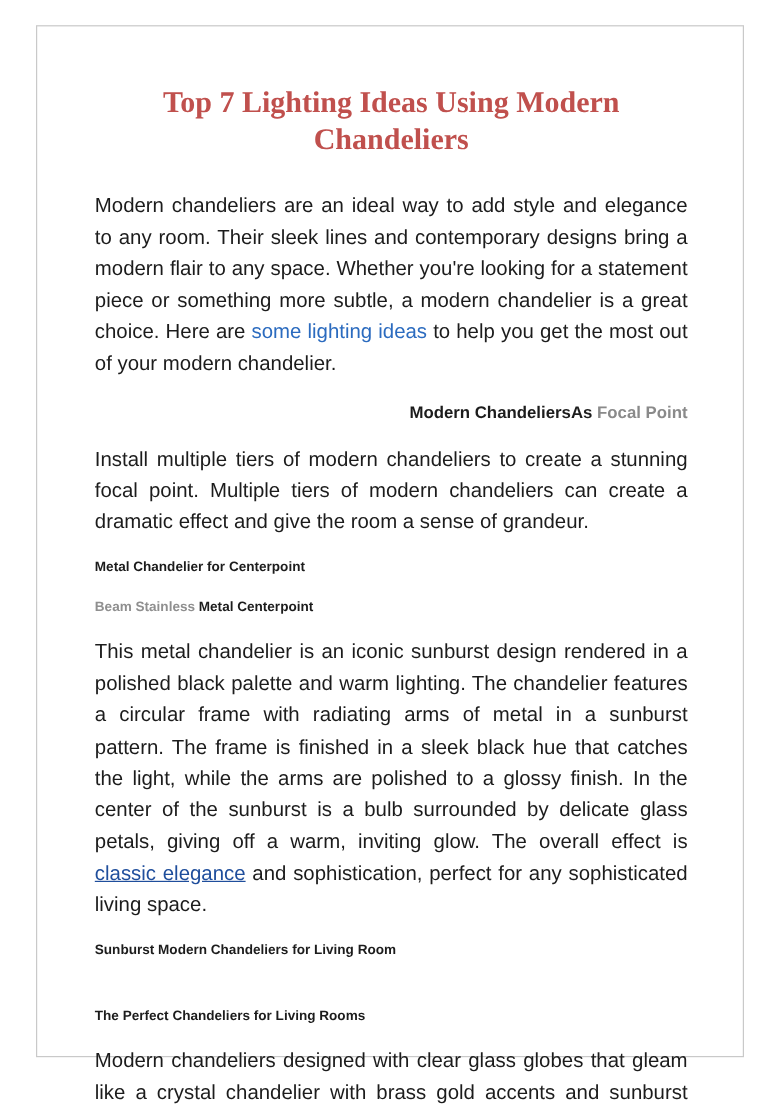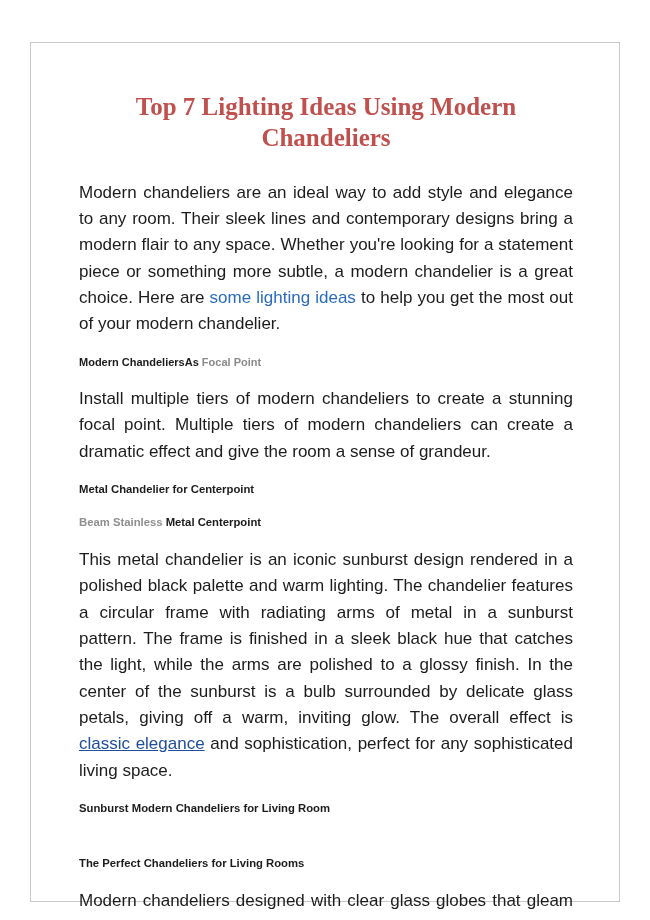--- a/index.html
+++ b/index.html
@@ -16,21 +16,21 @@
   .page {
     position: relative;
     width: 650px;
     height: 920px;
     background: #ffffff;
     box-sizing: border-box;
   }
   .sheet {
     position: absolute;
     left: 30px;
-    top: 42px;
+    top: 21px;
     width: 590px;
     height: 860px;
     border: 1px solid #c9c9c9;
     box-sizing: border-box;
     background: #fff;
   }
   .content {
     position: absolute;
     left: 48px;
     top: 48px;
@@ -62,25 +62,26 @@
     text-decoration: underline;
   }
   h2.heading-bold {
     font-size: 11.3px;
     font-weight: bold;
     color: #1c1c1c;
     margin: 0 0 16px 0;
     line-height: 1.5;
   }
   h3.heading-mixed {
-    font-size: 11px;
+    font-size: 14px;
     font-weight: bold;
     color: #1c1c1c;
     margin: 0 0 16px 0;
     line-height: 1.5;
+    text-align: right;
   }
   h3.heading-mixed .grey {
     color: #8a8a8a;
     font-weight: bold;
   }
   h3.heading-italic {
     font-size: 11.3px;
     font-weight: bold;
     color: #1c1c1c;
     margin: 0 0 16px 0;

